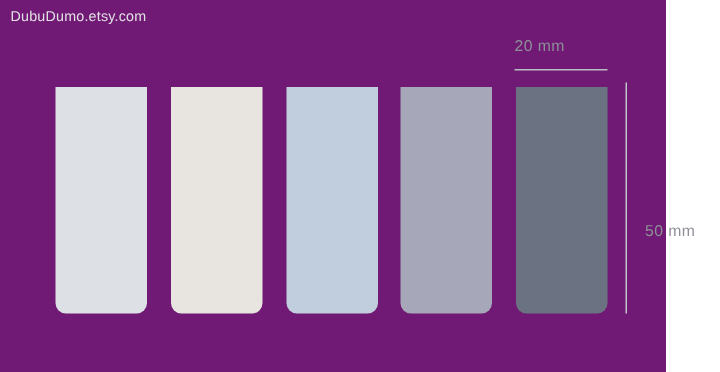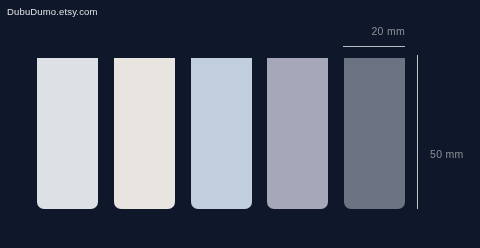--- a/index.html
+++ b/index.html
@@ -13,23 +13,23 @@
     position: relative;
     overflow: hidden;
     font-family: "Liberation Sans", sans-serif;
     -webkit-font-smoothing: antialiased;
   }
 
   #stage {
     position: absolute;
     left: 0;
     top: 0;
-    width: 480px;
+    width: 444px;
     height: 248px;
-    background: #0f172a;
+    background: #701a75;
   }
 
   
   #watermark {
     position: absolute;
     left: 7px;
     top: 6px;
     font-size: 9.5px;
     letter-spacing: 0.15px;
     color: #e2e2e4;
@@ -59,21 +59,21 @@
     left: 343px;
     top: 25px;
     width: 62px;
     height: 24px;
   }
   #width-dim-label {
     position: absolute;
     left: 0;
     top: 0;
     width: 62px;
-    text-align: right;
+    text-align: left;
     font-size: 10.5px;
     letter-spacing: 0.3px;
     color: #8d9097;
     white-space: nowrap;
   }
   #width-dim-line {
     position: absolute;
     left: 0;
     top: 21px;
     width: 62px;

